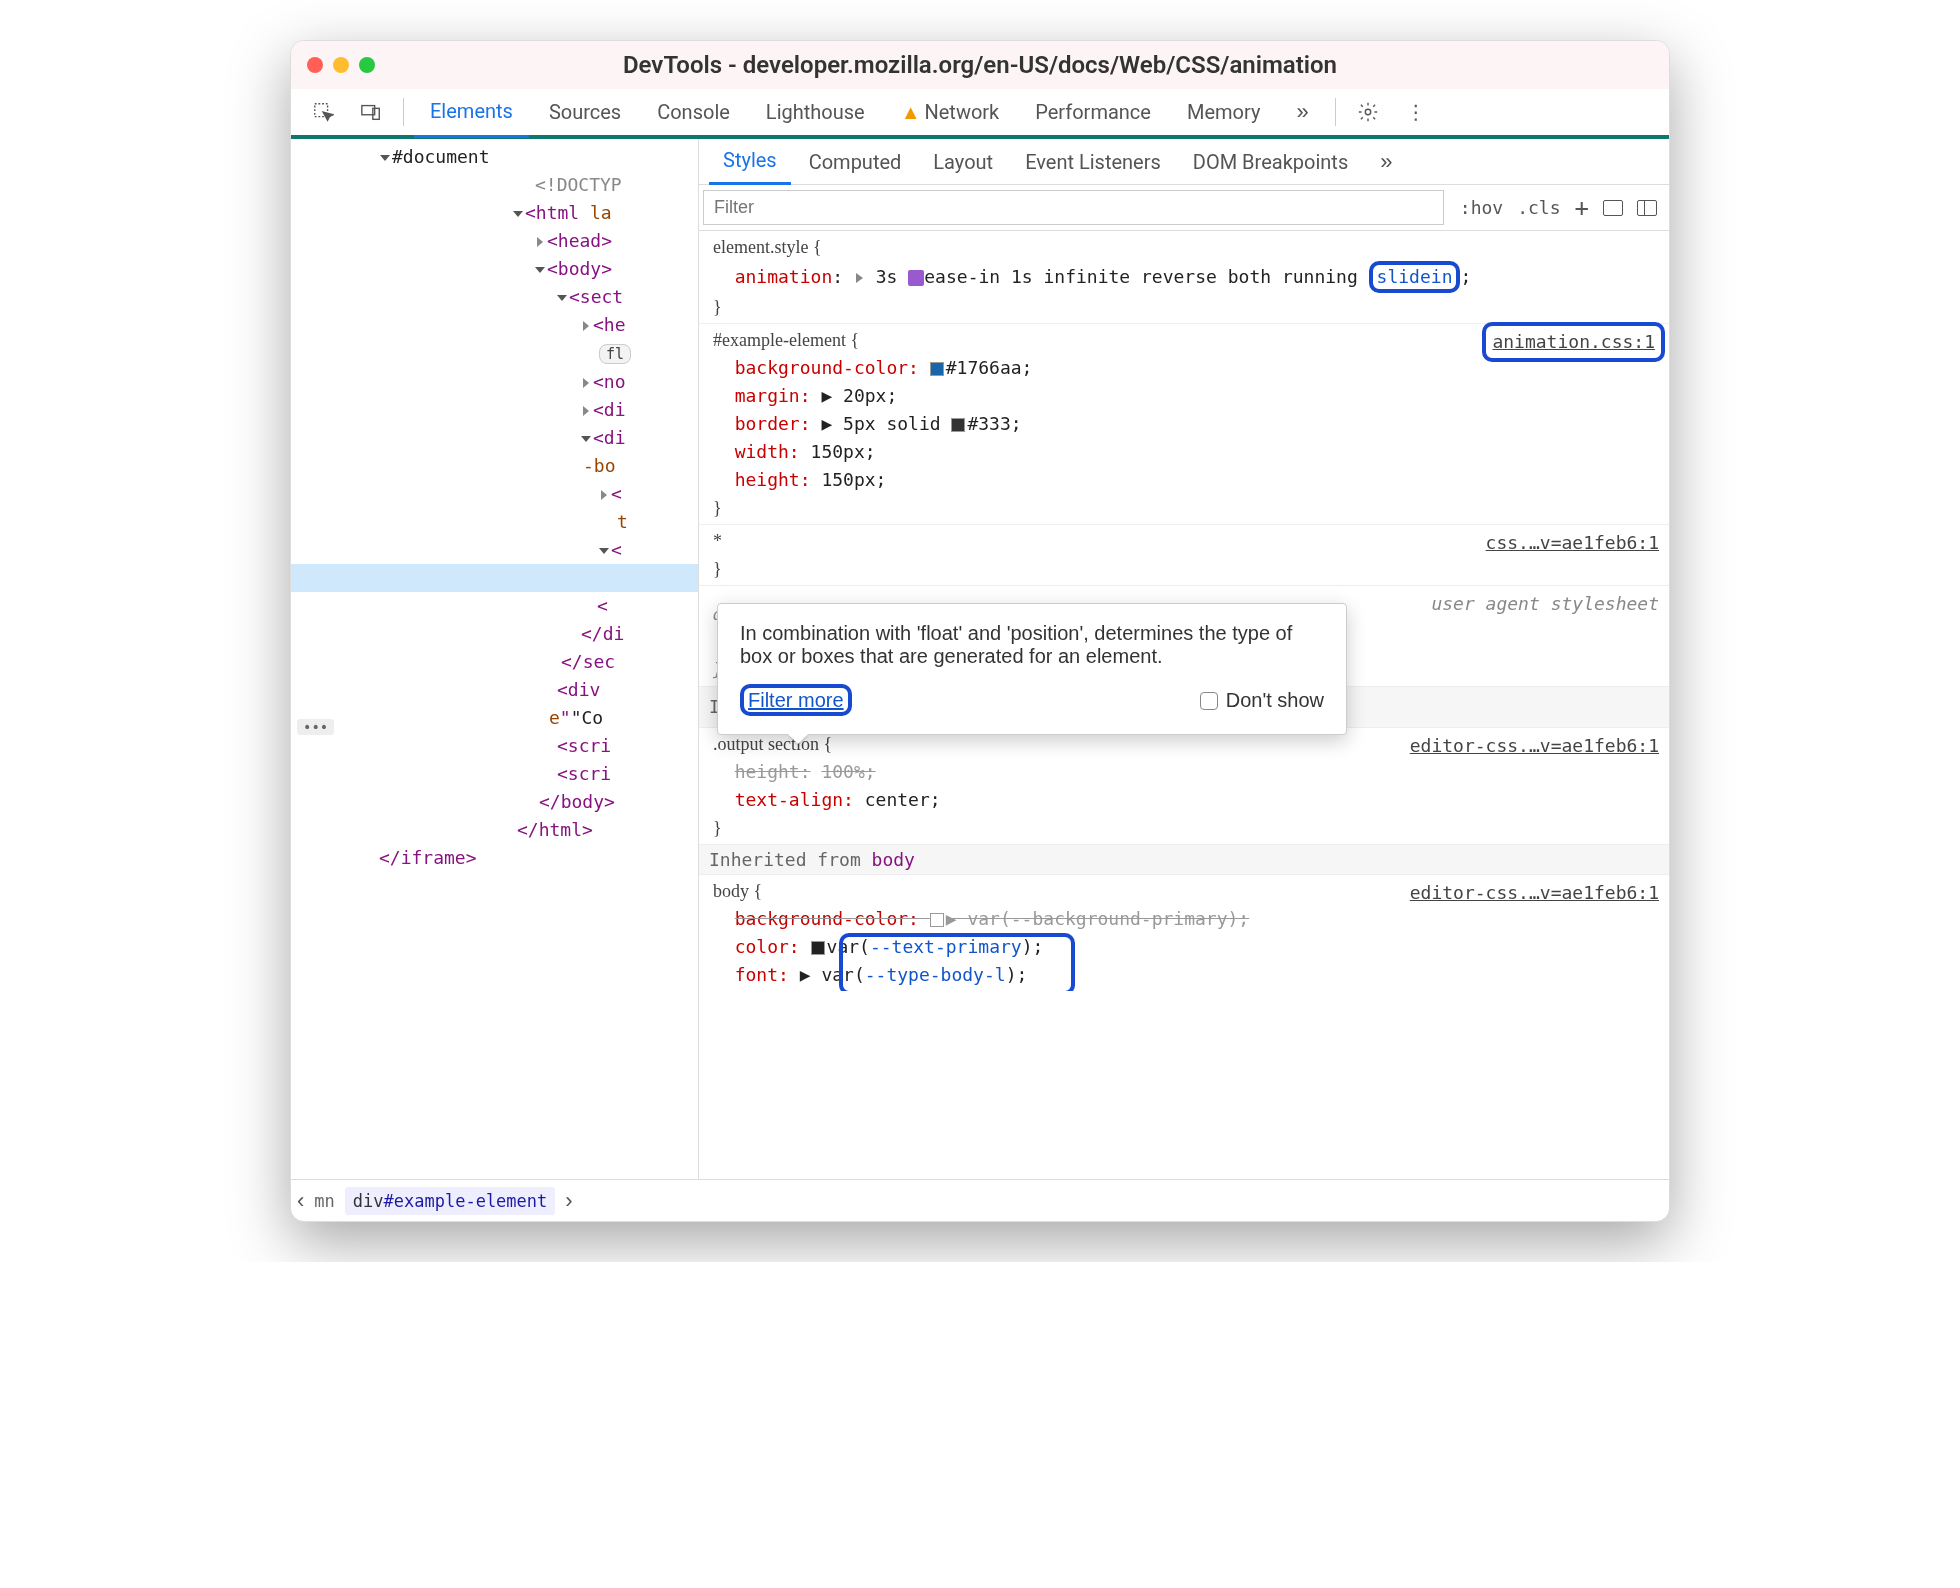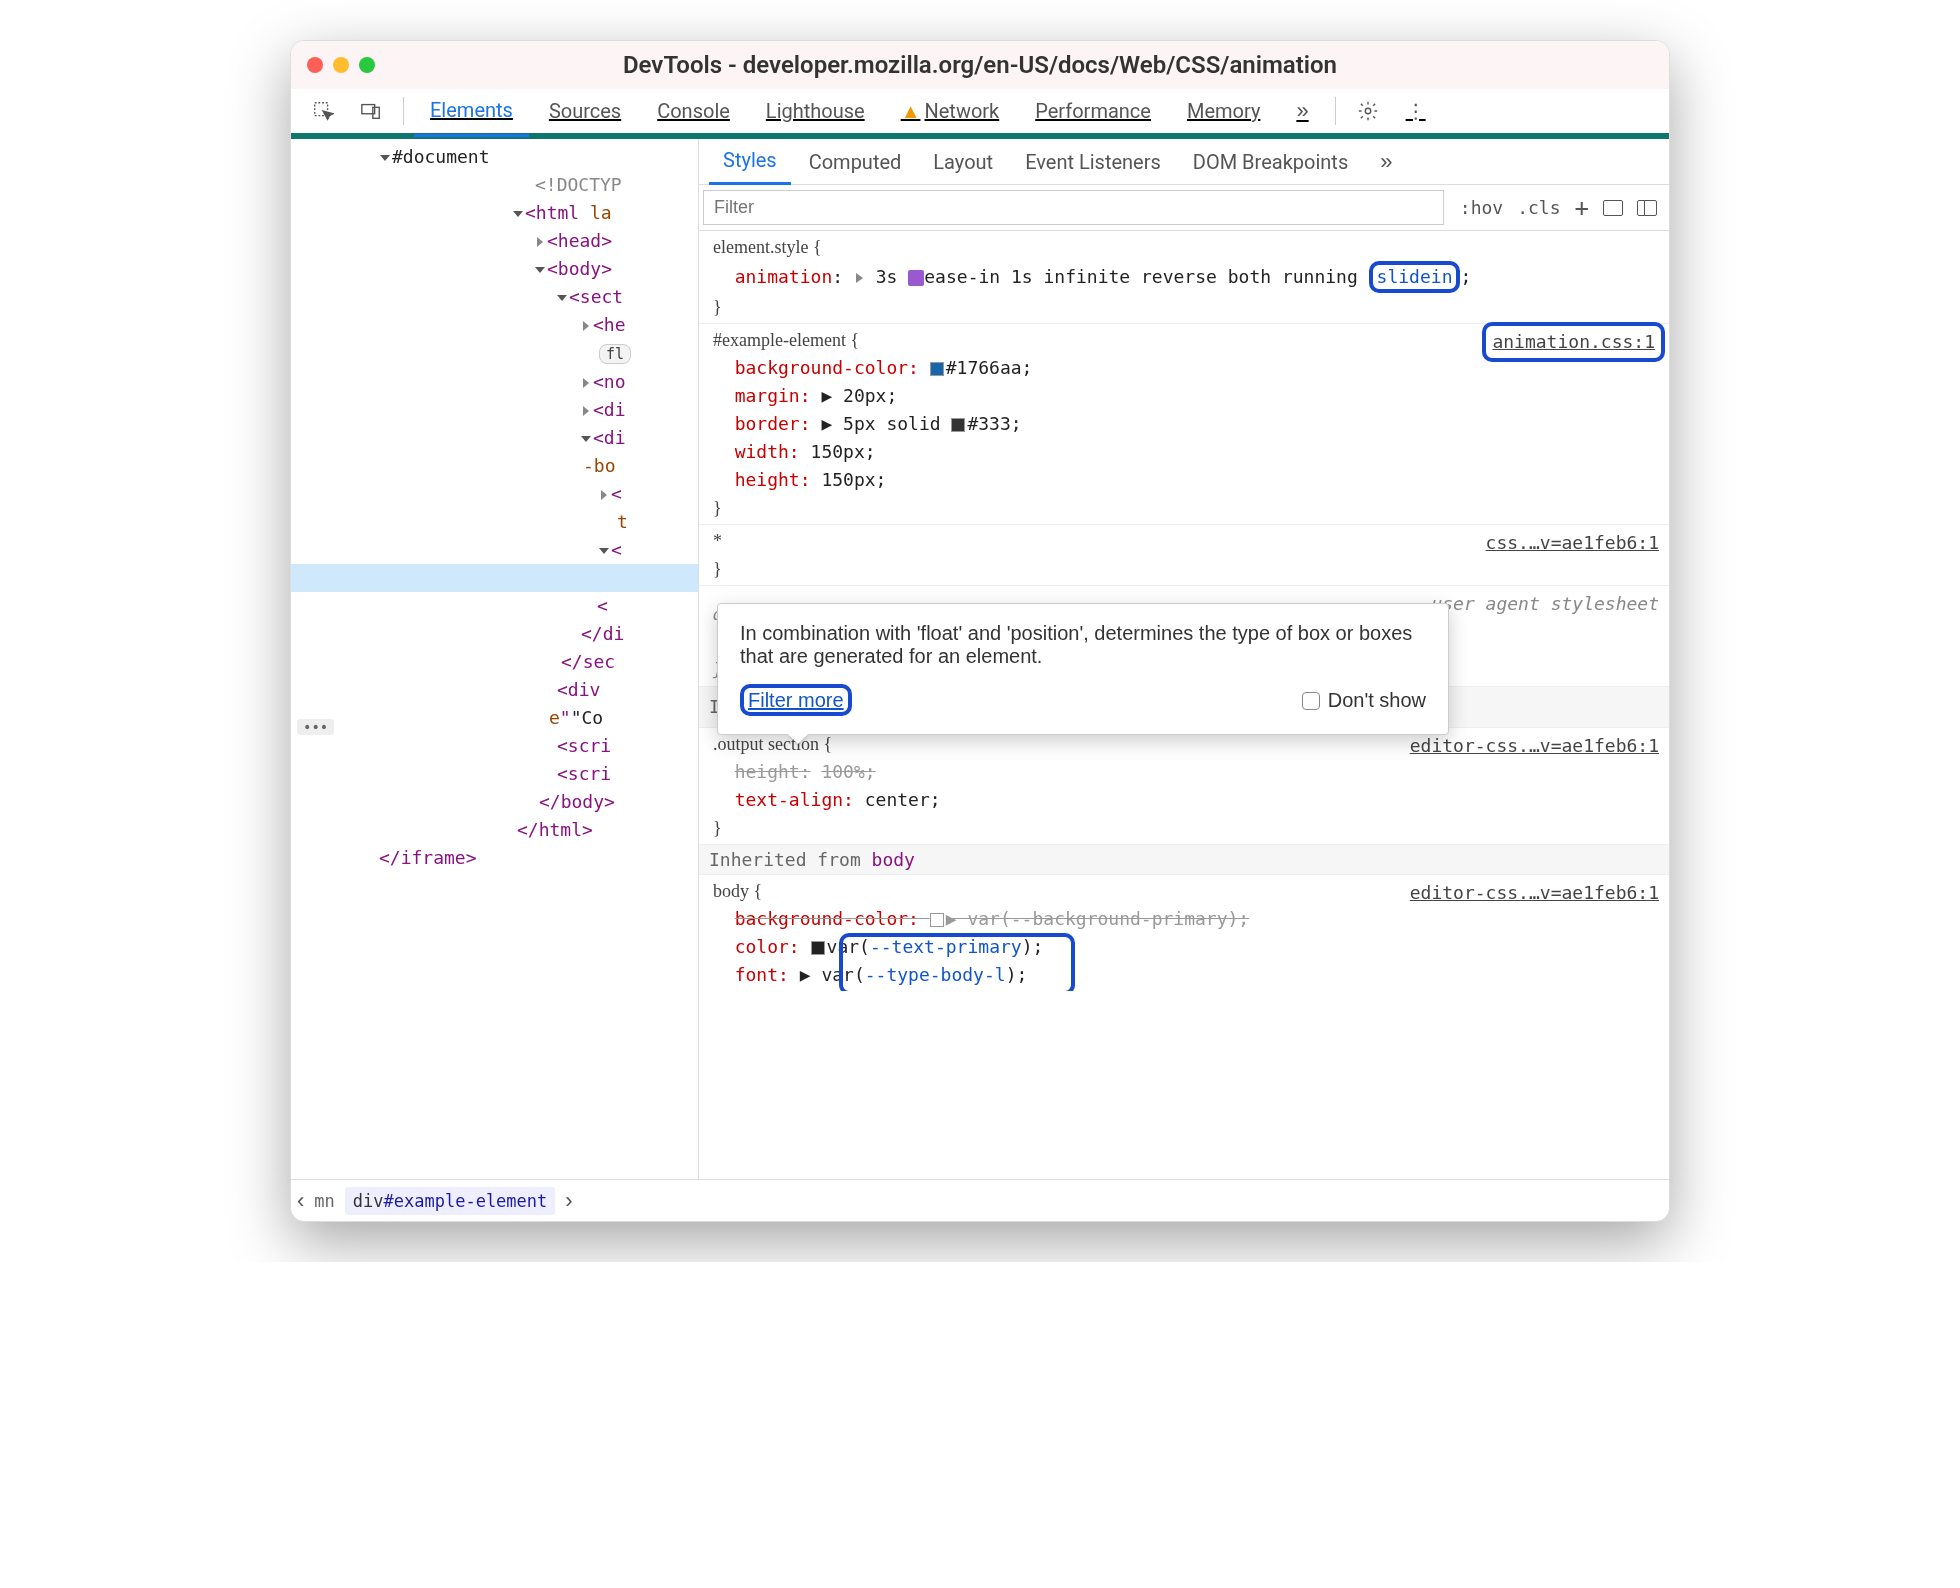--- a/index.html
+++ b/index.html
@@ -4,21 +4,21 @@
 <style>
 * { box-sizing: border-box; margin: 0; padding: 0; }
 body { font-family: -apple-system, BlinkMacSystemFont, "Segoe UI", Roboto, sans-serif; background: #fff; font-size: 20px; }
 .window { width: 1380px; margin: 40px auto; background: #fff; border-radius: 14px; box-shadow: 0 20px 60px rgba(0,0,0,0.35); overflow: hidden; border: 1px solid #ddd; }
 .chrome { background: #fdf5f5; height: 48px; display: flex; align-items: center; padding: 0 16px; position: relative; }
 .dots { display: flex; gap: 10px; }
 .dot { width: 16px; height: 16px; border-radius: 50%; }
 .dot.r { background: #ff5f57; } .dot.y { background: #febc2e; } .dot.g { background: #28c840; }
 .title { position: absolute; left: 0; right: 0; text-align: center; font-weight: 600; font-size: 24px; color: #333; }
 
-.tabs { display: flex; align-items: center; border-bottom: 6px solid #0f766e; padding: 0 10px; height: 50px; gap: 4px; text-decoration: underline; }
+.tabs { display: flex; align-items: center; border-bottom: 4px solid #0f766e; padding: 0 10px; height: 50px; gap: 4px; }
 .ticon { width: 28px; height: 28px; display:inline-flex; align-items:center; justify-content:center; margin: 0 8px; color: #555; }
 .ticon svg { width: 22px; height: 22px; }
 .sep { width: 1px; height: 28px; background: #ccc; margin: 0 6px; }
 .tab { padding: 12px 16px; color: #555; cursor: pointer; font-size: 20px; }
 .tab.active { color: #1a73e8; border-bottom: 3px solid #1a73e8; }
 .warn { color: #f29900; margin-right: 4px; }
 
 .main { display: flex; height: 1040px; }
 .left { width: 408px; border-right: 1px solid #ddd; position: relative; font-family: Menlo, Monaco, monospace; font-size: 18px; overflow: hidden; }
 .right { flex: 1; display: flex; flex-direction: column; position: relative; }
@@ -57,21 +57,21 @@
 .src { position:absolute; right:10px; top:4px; text-decoration:underline; color:#444; }
 .ua { font-style: italic; color:#888; }
 .inh { background:#f6f6f6; padding:4px 10px; color:#666; border-bottom:1px solid #eee; }
 .inh .tag { color:#881280; }
 .link { color:#1155cc; }
 .struck { text-decoration: line-through; color:#999; }
 
 .hilite { border: 4px solid #1749d1; border-radius: 10px; padding: 0 4px; display:inline-block; line-height:24px; }
 .hilite2 { border: 4px solid #1749d1; border-radius: 10px; padding: 2px 6px; display:inline-block; position:absolute; }
 
-.pop { position:absolute; left:18px; top:372px; width:732px; background:#fff; border:1px solid #ccc; border-radius:4px; box-shadow:0 6px 20px rgba(0,0,0,.2); padding: 18px 22px; font-family:-apple-system,sans-serif; font-size:20px; color:#333; z-index:5; }
+.pop { position:absolute; left:18px; top:372px; width:630px; background:#fff; border:1px solid #ccc; border-radius:4px; box-shadow:0 6px 20px rgba(0,0,0,.2); padding: 18px 22px; font-family:-apple-system,sans-serif; font-size:20px; color:#333; z-index:5; }
 .pop .tail { position:absolute; bottom:-10px; left:70px; width:0; height:0; border-left:10px solid transparent; border-right:10px solid transparent; border-top:10px solid #fff; filter: drop-shadow(0 2px 1px rgba(0,0,0,.15));}
 .pop .row2 { display:flex; justify-content:space-between; align-items:center; margin-top:16px; }
 .pop .learn { color:#1155cc; text-decoration:underline; }
 .pop .cb { width:18px; height:18px; border:1.5px solid #888; border-radius:4px; display:inline-block; vertical-align:middle; margin-right:8px;}
 .triInline { display:inline-block; width:0; height:0; border-left:7px solid #888; border-top:5px solid transparent; border-bottom:5px solid transparent; vertical-align: middle; margin: 0 2px;}
 .purple-sq { display:inline-block; width:16px; height:16px; background:#9b59d0; vertical-align:middle; border-radius:2px;}
 .ficon { display:inline-block; width:20px; height:16px; border:1.5px solid #555; border-radius:2px; vertical-align:middle; }
 .ficon.pane::after { content:""; display:block; width:6px; height:100%; border-right:1.5px solid #555; }
 .chev { font-family: sans-serif; font-size:22px; color:#555; }
 </style>

